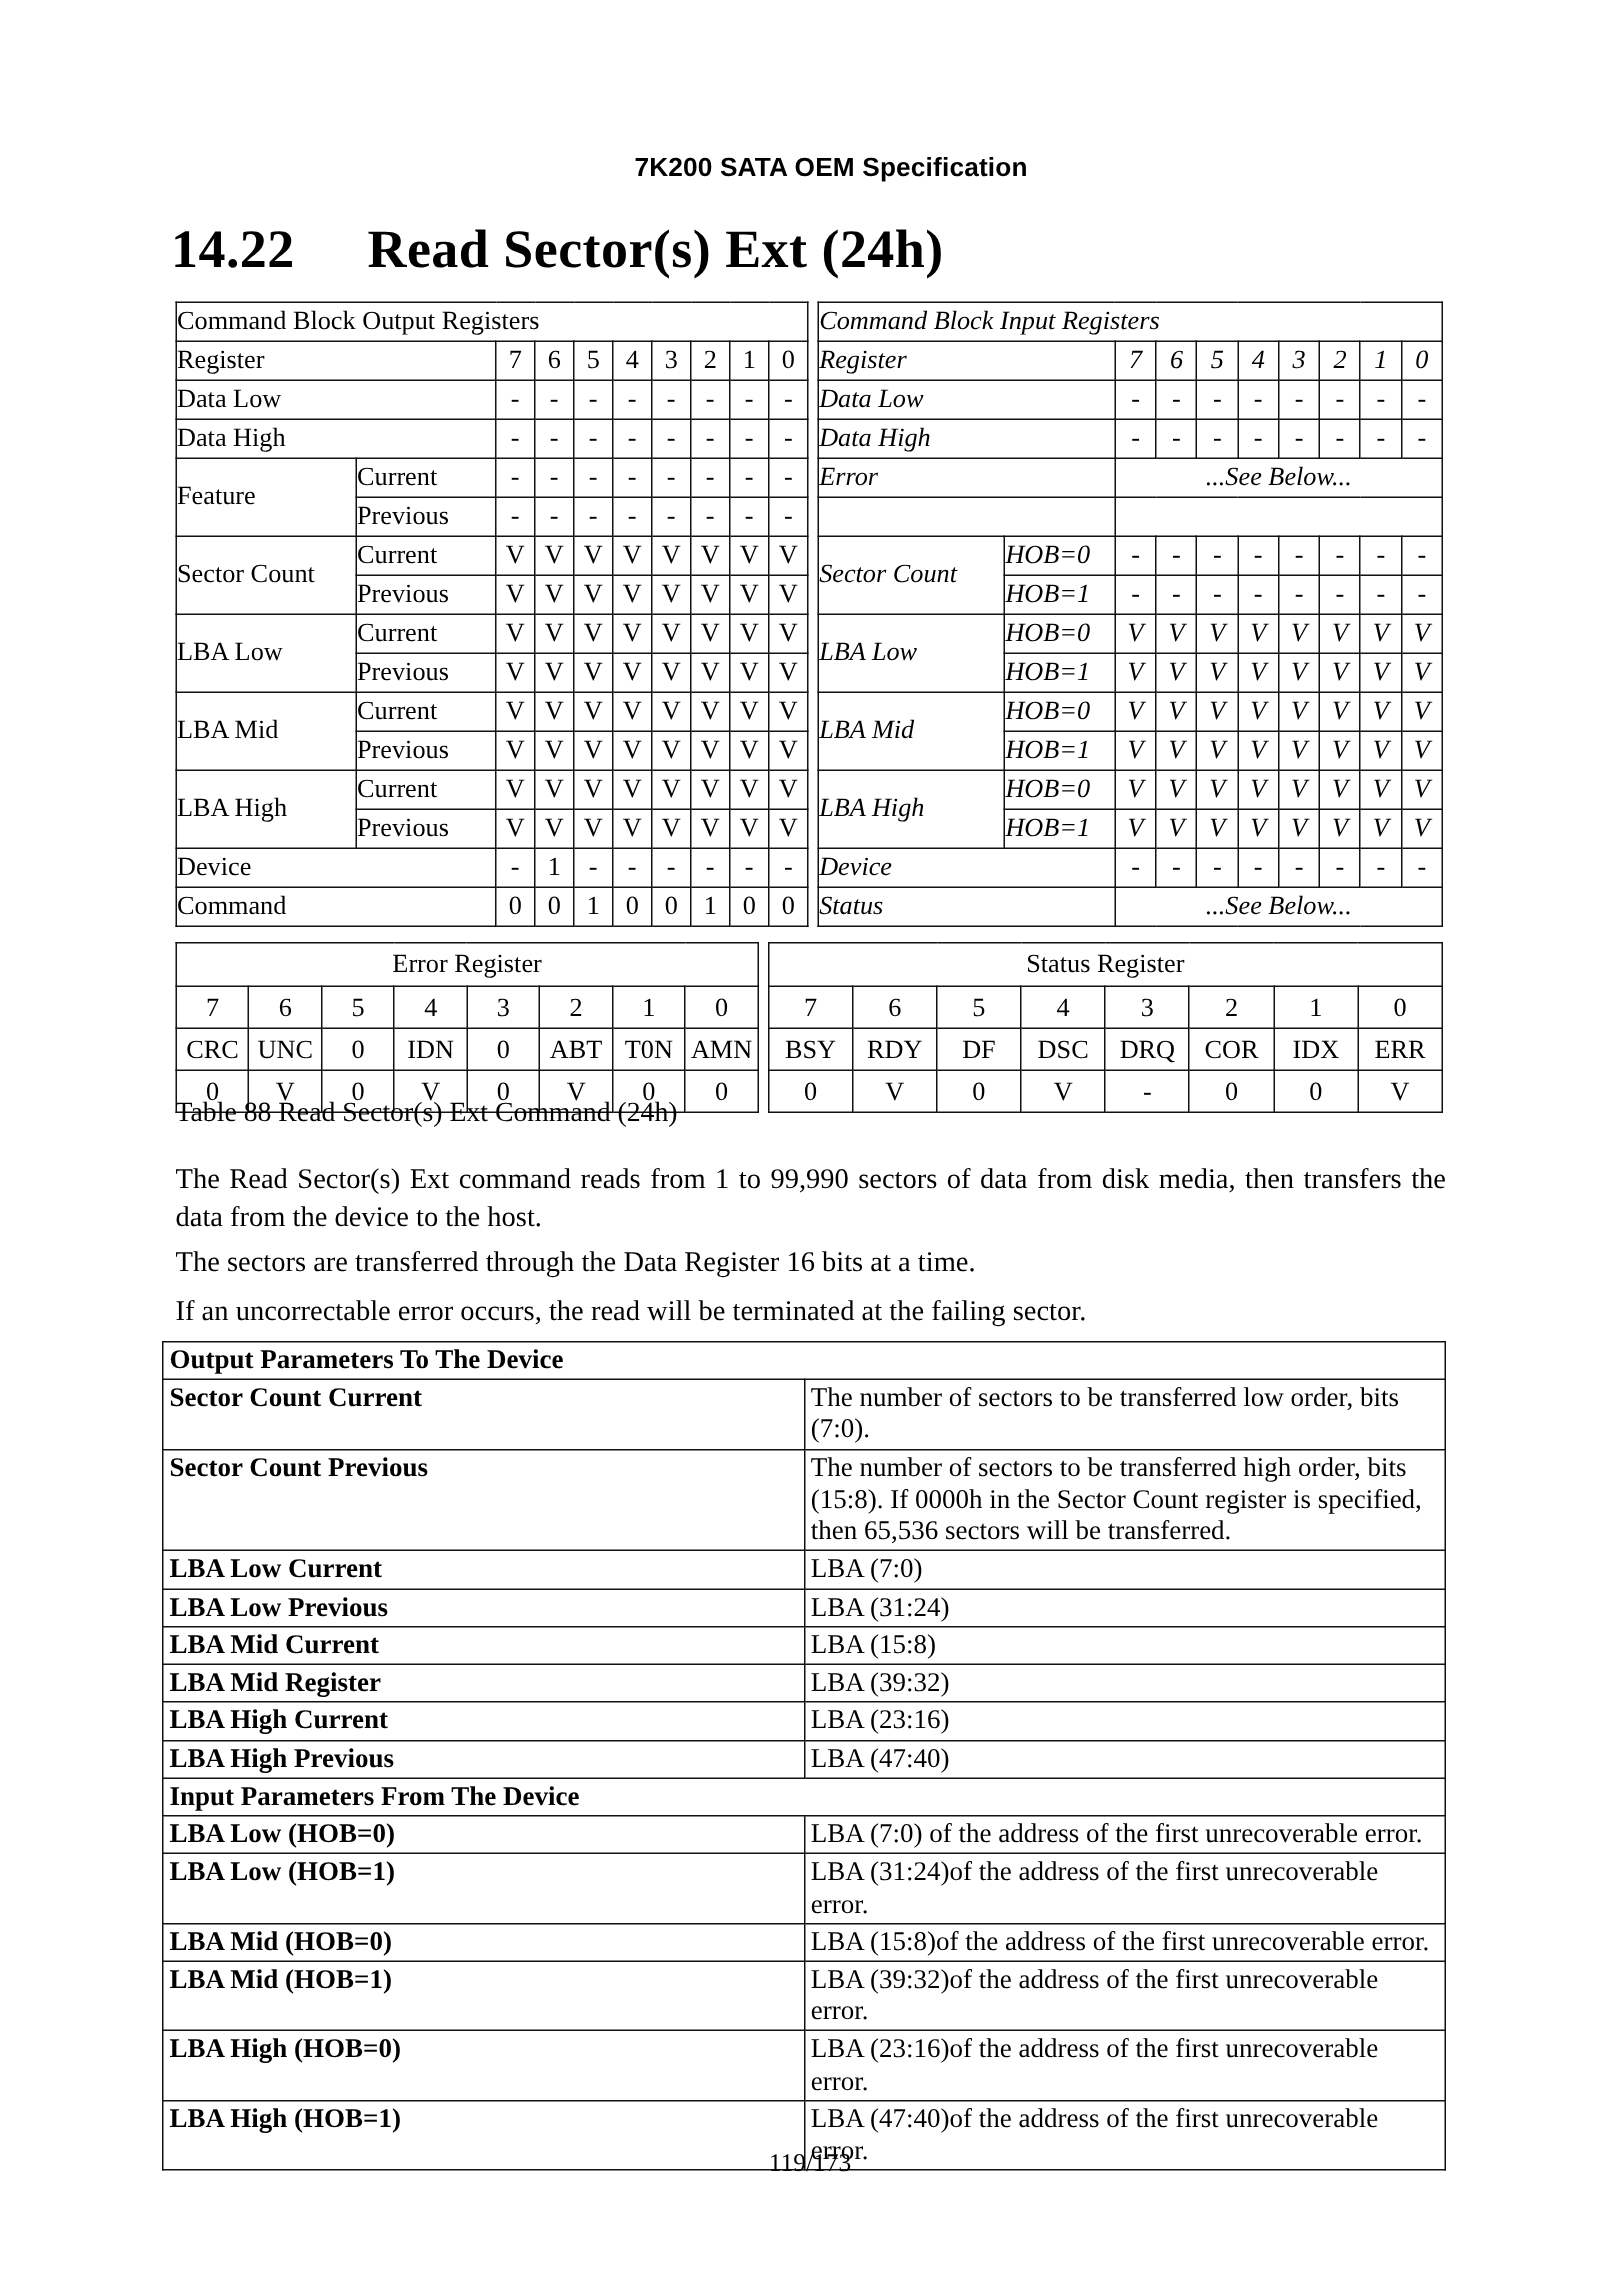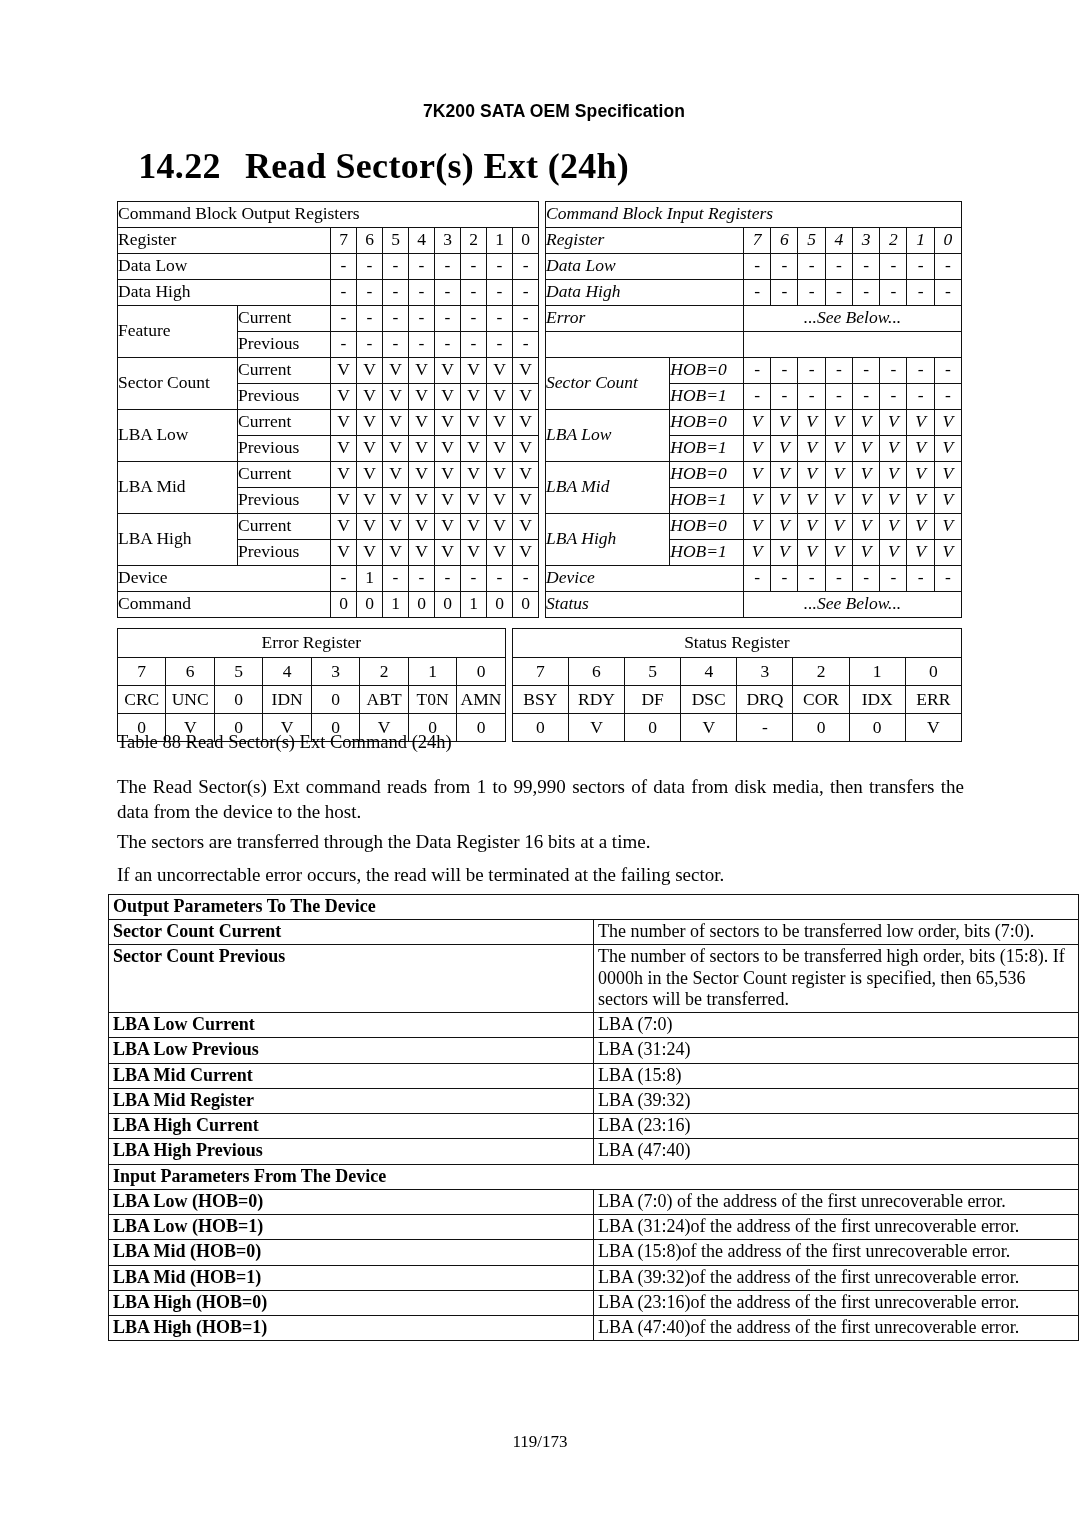--- a/index.html
+++ b/index.html
@@ -38,21 +38,20 @@
   
   .sec-title {
     position: absolute;
     top: 145px;
     left: 114px;
     font-family: "Liberation Serif", "DejaVu Serif", serif;
     font-size: 36px;
     font-weight: bold;
     letter-spacing: .3px;
     white-space: nowrap;
-    text-align: center;
   }
   .sec-title .num { display: inline-block; width: 131px; }
 
   
   .regtables {
     position: absolute;
     top: 201px;
     left: 117px;
     width: 845px;
     display: flex;
@@ -130,21 +129,21 @@
   
   .paramwrap {
     position: absolute;
     top: 894px;
     left: 108px;
     width: 856px;
   }
   table.params {
     border-collapse: collapse;
     table-layout: fixed;
-    width: 971px;
+    width: 856px;
     font-size: 18px;
     background: #fff;
   }
   table.params td {
     border: 1.3px solid #111;
     padding: 1px 3px 2px 4px;
     vertical-align: top;
     line-height: 1.18;
   }
   table.params td.k {

